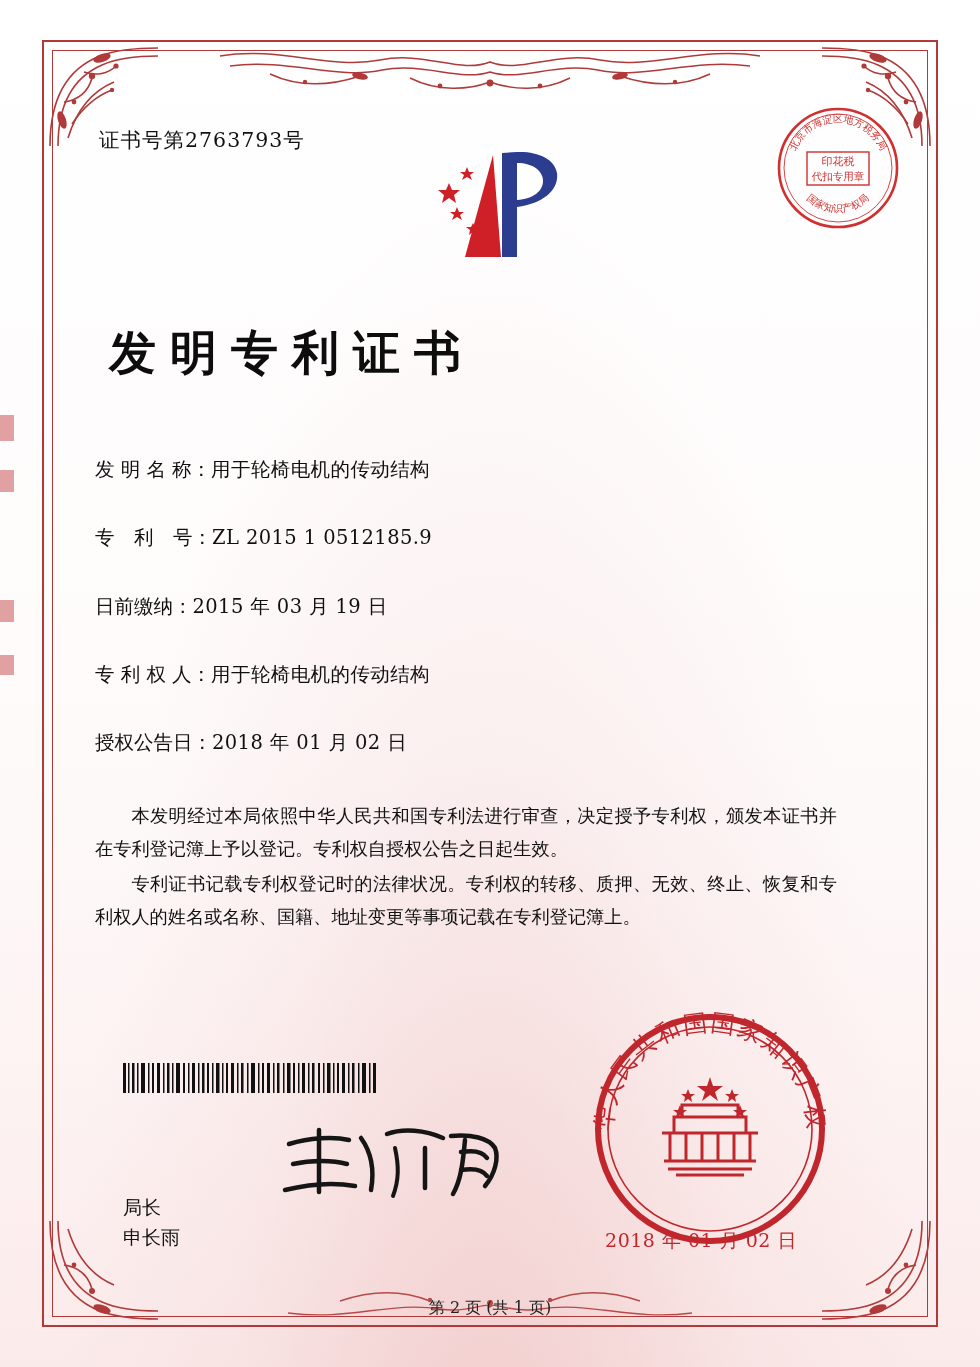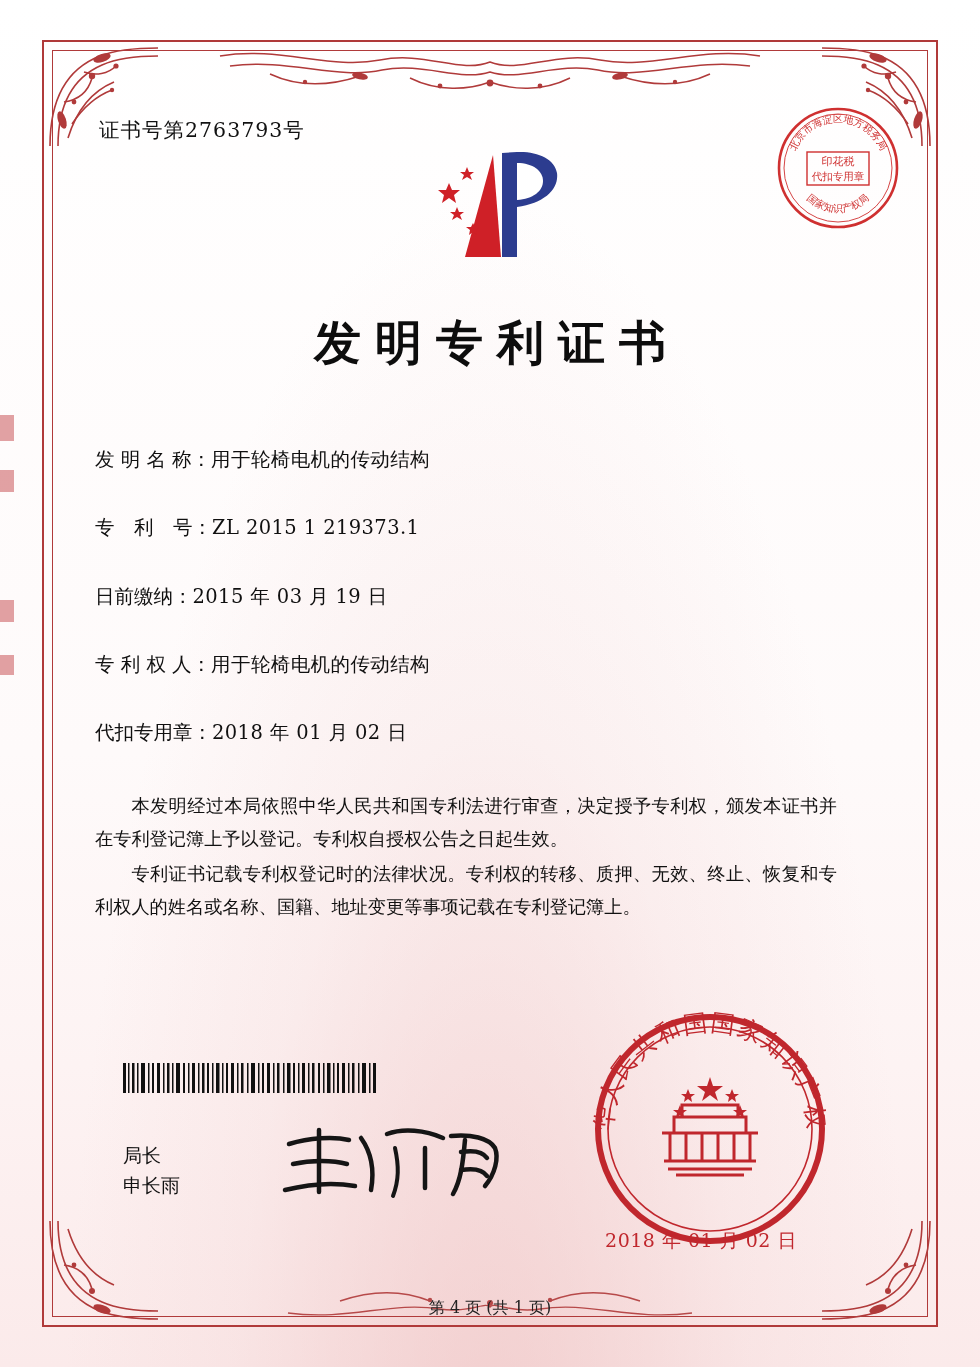--- a/index.html
+++ b/index.html
@@ -76,21 +76,21 @@
   }
   .b1 { top: 415px; height: 26px; }
   .b2 { top: 470px; height: 22px; }
   .b3 { top: 600px; height: 22px; }
   .b4 { top: 655px; height: 20px; }
 
   
   .content {
     position: absolute;
     left: 95px;
-    top: 116px;
+    top: 126px;
     width: 790px;
     color: #141414;
   }
 
   .cert-no {
     font-family: "DejaVu Serif", "Liberation Serif", serif;
     font-size: 20.5px;
     letter-spacing: 1px;
     color: #111;
     margin-left: 4px;
@@ -109,21 +109,21 @@
   
   .stamp-top {
     position: absolute;
     right: 78px;
     top: 104px;
     width: 128px;
     height: 128px;
   }
 
   .title {
-    text-align: center;
+    text-align: left;
     font-family: "DejaVu Serif", "Liberation Serif", serif;
     font-weight: bold;
     font-size: 47px;
     letter-spacing: 14px;
     color: #0d0d0d;
     margin-top: 168px;
     text-indent: 14px;
   }
 
   .fields {
@@ -160,21 +160,21 @@
     left: 123px;
     top: 1063px;
     width: 258px;
     height: 30px;
   }
 
   
   .sig-block {
     position: absolute;
     left: 123px;
-    top: 1140px;
+    top: 1192px;
     font-family: "DejaVu Serif", "Liberation Serif", serif;
     font-size: 19px;
     line-height: 1.6;
     color: #111;
   }
   .signature {
     position: absolute;
     left: 275px;
     top: 1118px;
     width: 230px;
@@ -368,30 +368,30 @@
   <div class="content">
     <div class="cert-no">证书号第2763793号</div>
 
     <div class="title">发明专利证书</div>
 
     <div class="fields">
       <div class="field">
         <span class="lbl">发 明 名 称：</span><span class="val">用于轮椅电机的传动结构</span>
       </div>
       <div class="field">
-        <span class="lbl">专　利　号：</span><span class="val">ZL 2015 1 219373.1</span>
+        <span class="lbl">专　利　号：</span><span class="val">ZL 2015 1 0512185.9</span>
       </div>
       <div class="field">
         <span class="lbl">日前缴纳：</span><span class="val">2015 年 03 月 19 日</span>
       </div>
       <div class="field">
         <span class="lbl">专 利 权 人：</span><span class="val">用于轮椅电机的传动结构</span>
       </div>
       <div class="field">
-        <span class="lbl">代扣专用章：</span><span class="val">2018 年 01 月 02 日</span>
+        <span class="lbl">授权公告日：</span><span class="val">2018 年 01 月 02 日</span>
       </div>
     </div>
 
     <div class="paras">
       <p>本发明经过本局依照中华人民共和国专利法进行审查，决定授予专利权，颁发本证书并在专利登记簿上予以登记。专利权自授权公告之日起生效。</p>
       <p>专利证书记载专利权登记时的法律状况。专利权的转移、质押、无效、终止、恢复和专利权人的姓名或名称、国籍、地址变更等事项记载在专利登记簿上。</p>
     </div>
   </div>
 
   <div class="barcode">
@@ -502,15 +502,15 @@
         <polygon points="142,80 144,85 149,85 145,88 146,93 142,90 138,93 139,88 135,85 140,85"></polygon>
         <polygon points="90,96 92,101 97,101 93,104 94,109 90,106 86,109 87,104 83,101 88,101"></polygon>
         <polygon points="150,96 152,101 157,101 153,104 154,109 150,106 146,109 147,104 143,101 148,101"></polygon>
       </g>
       <path d="M120 176 L120 176" stroke="#c0272d"></path>
     </svg>
   </div>
 
   <div class="seal-date">2018 年 01 月 02 日</div>
 
-  <div class="footer">第 4 页 (共 1 页)</div>
+  <div class="footer">第 2 页 (共 1 页)</div>
 
 </div>
 
 </body></html>

